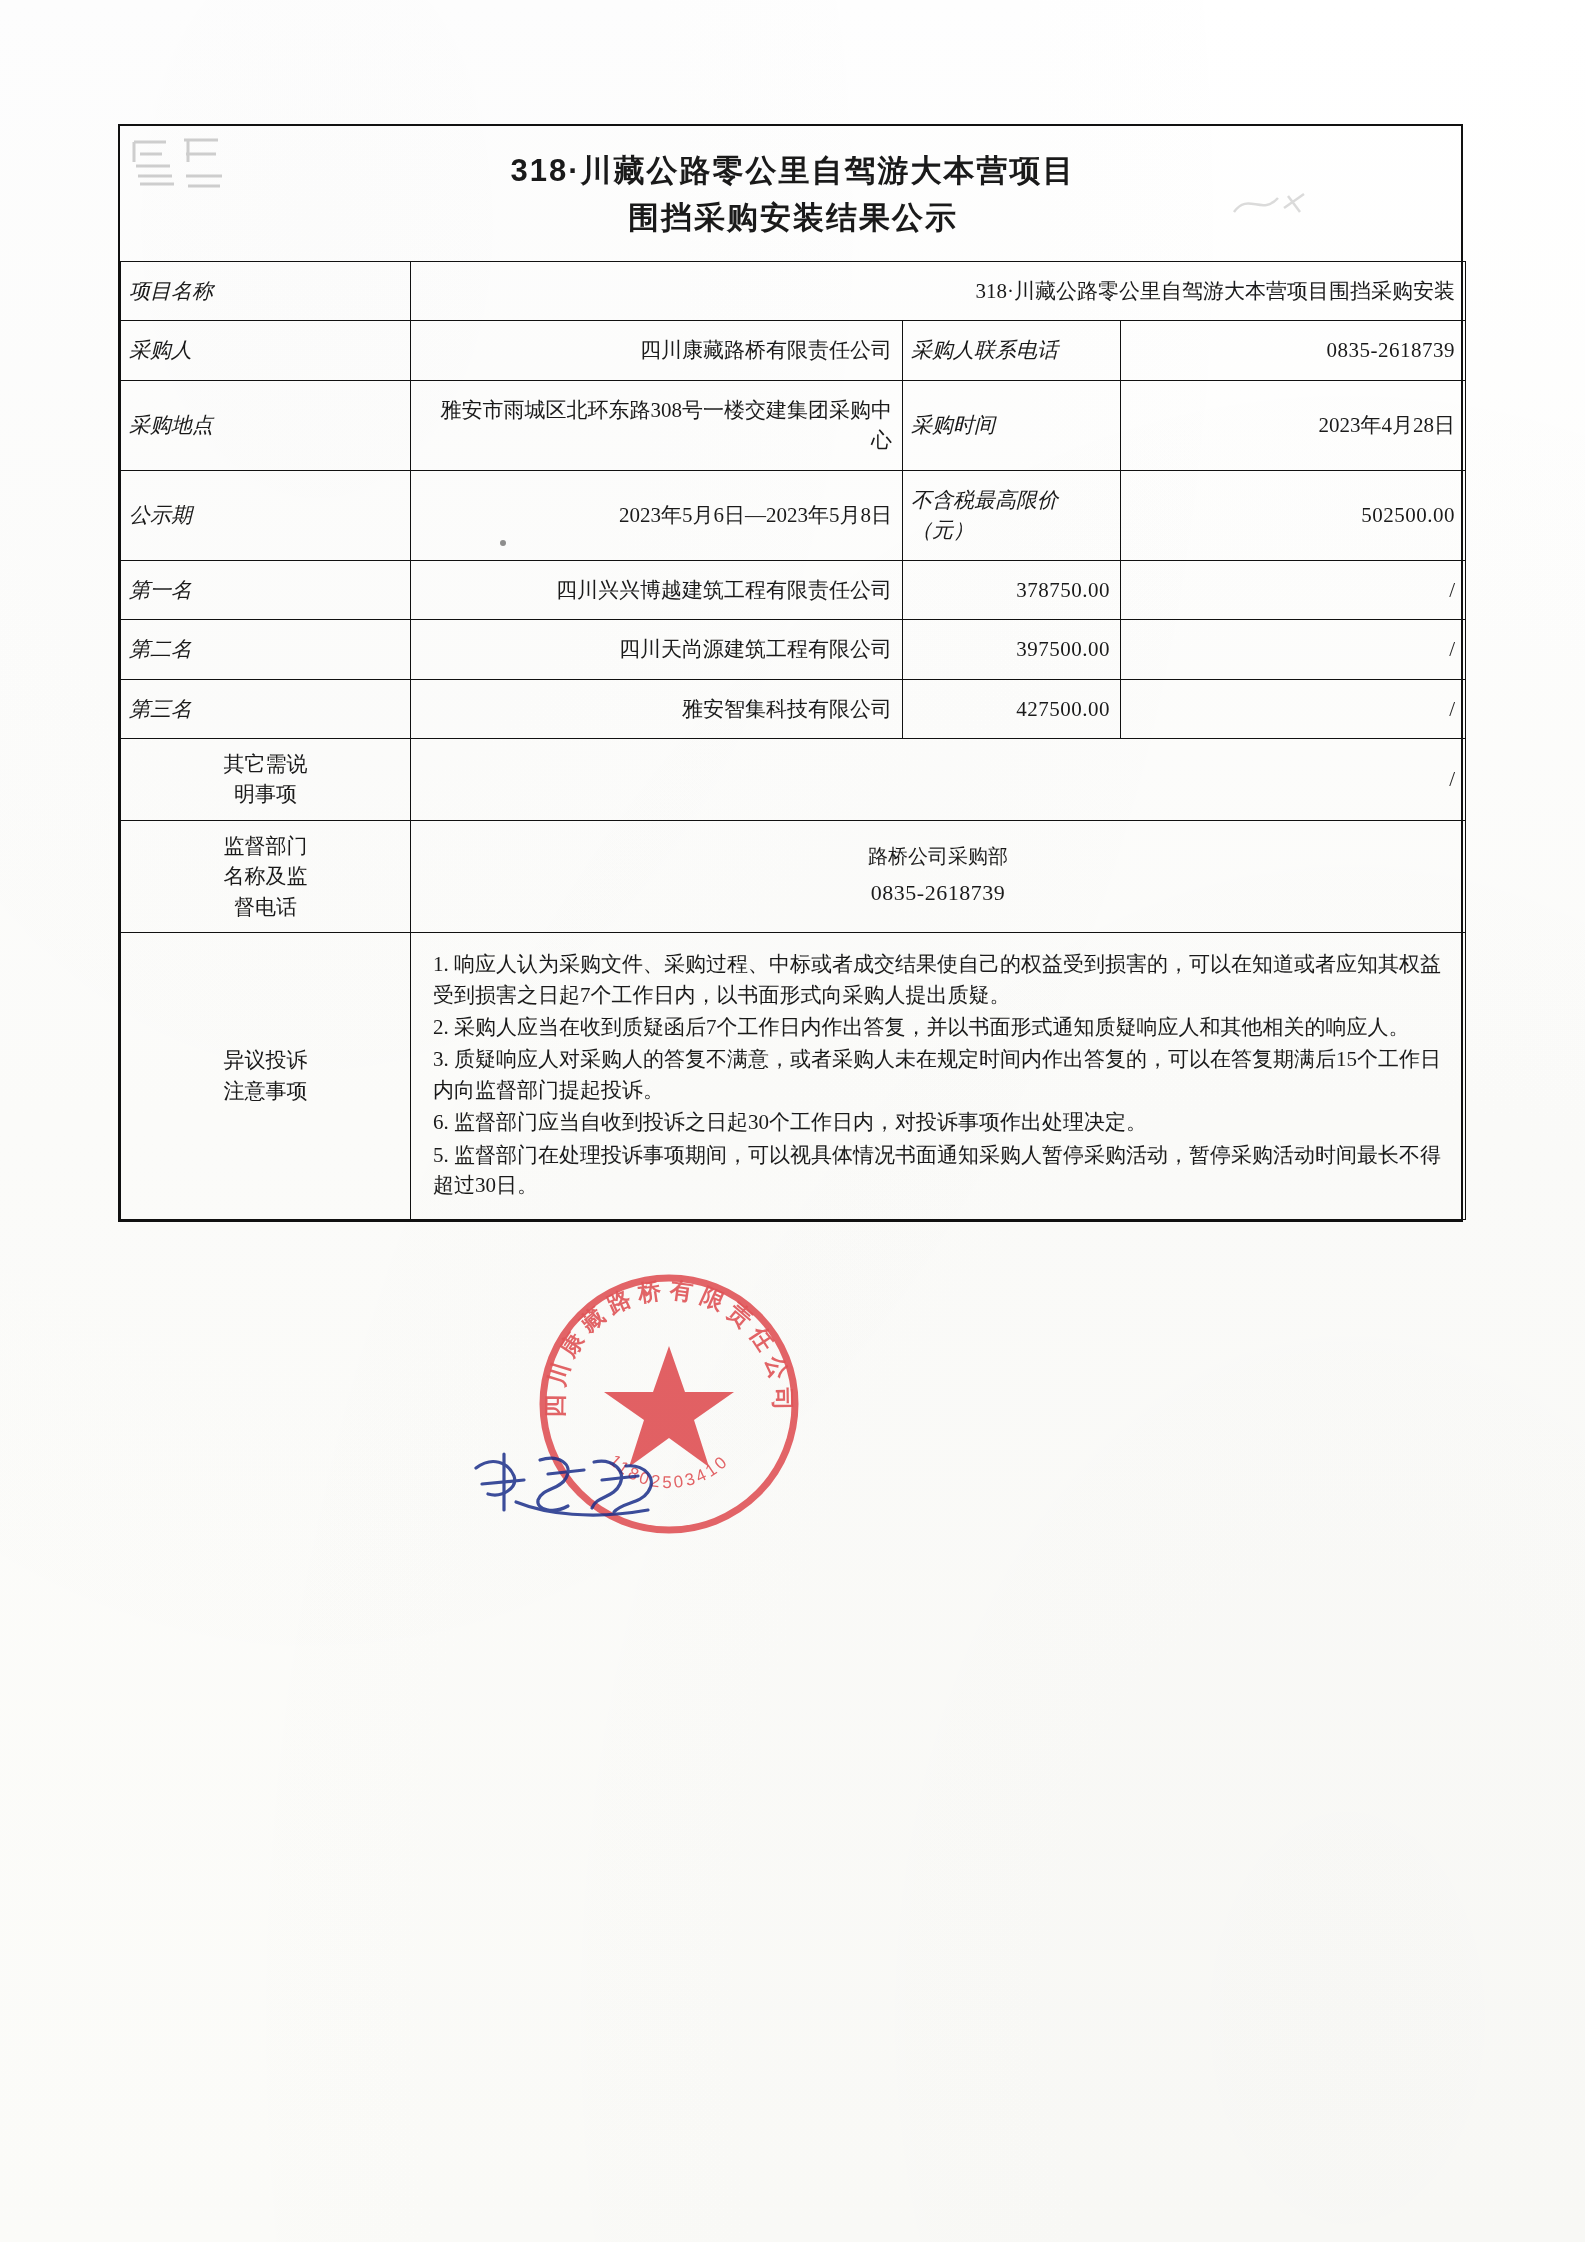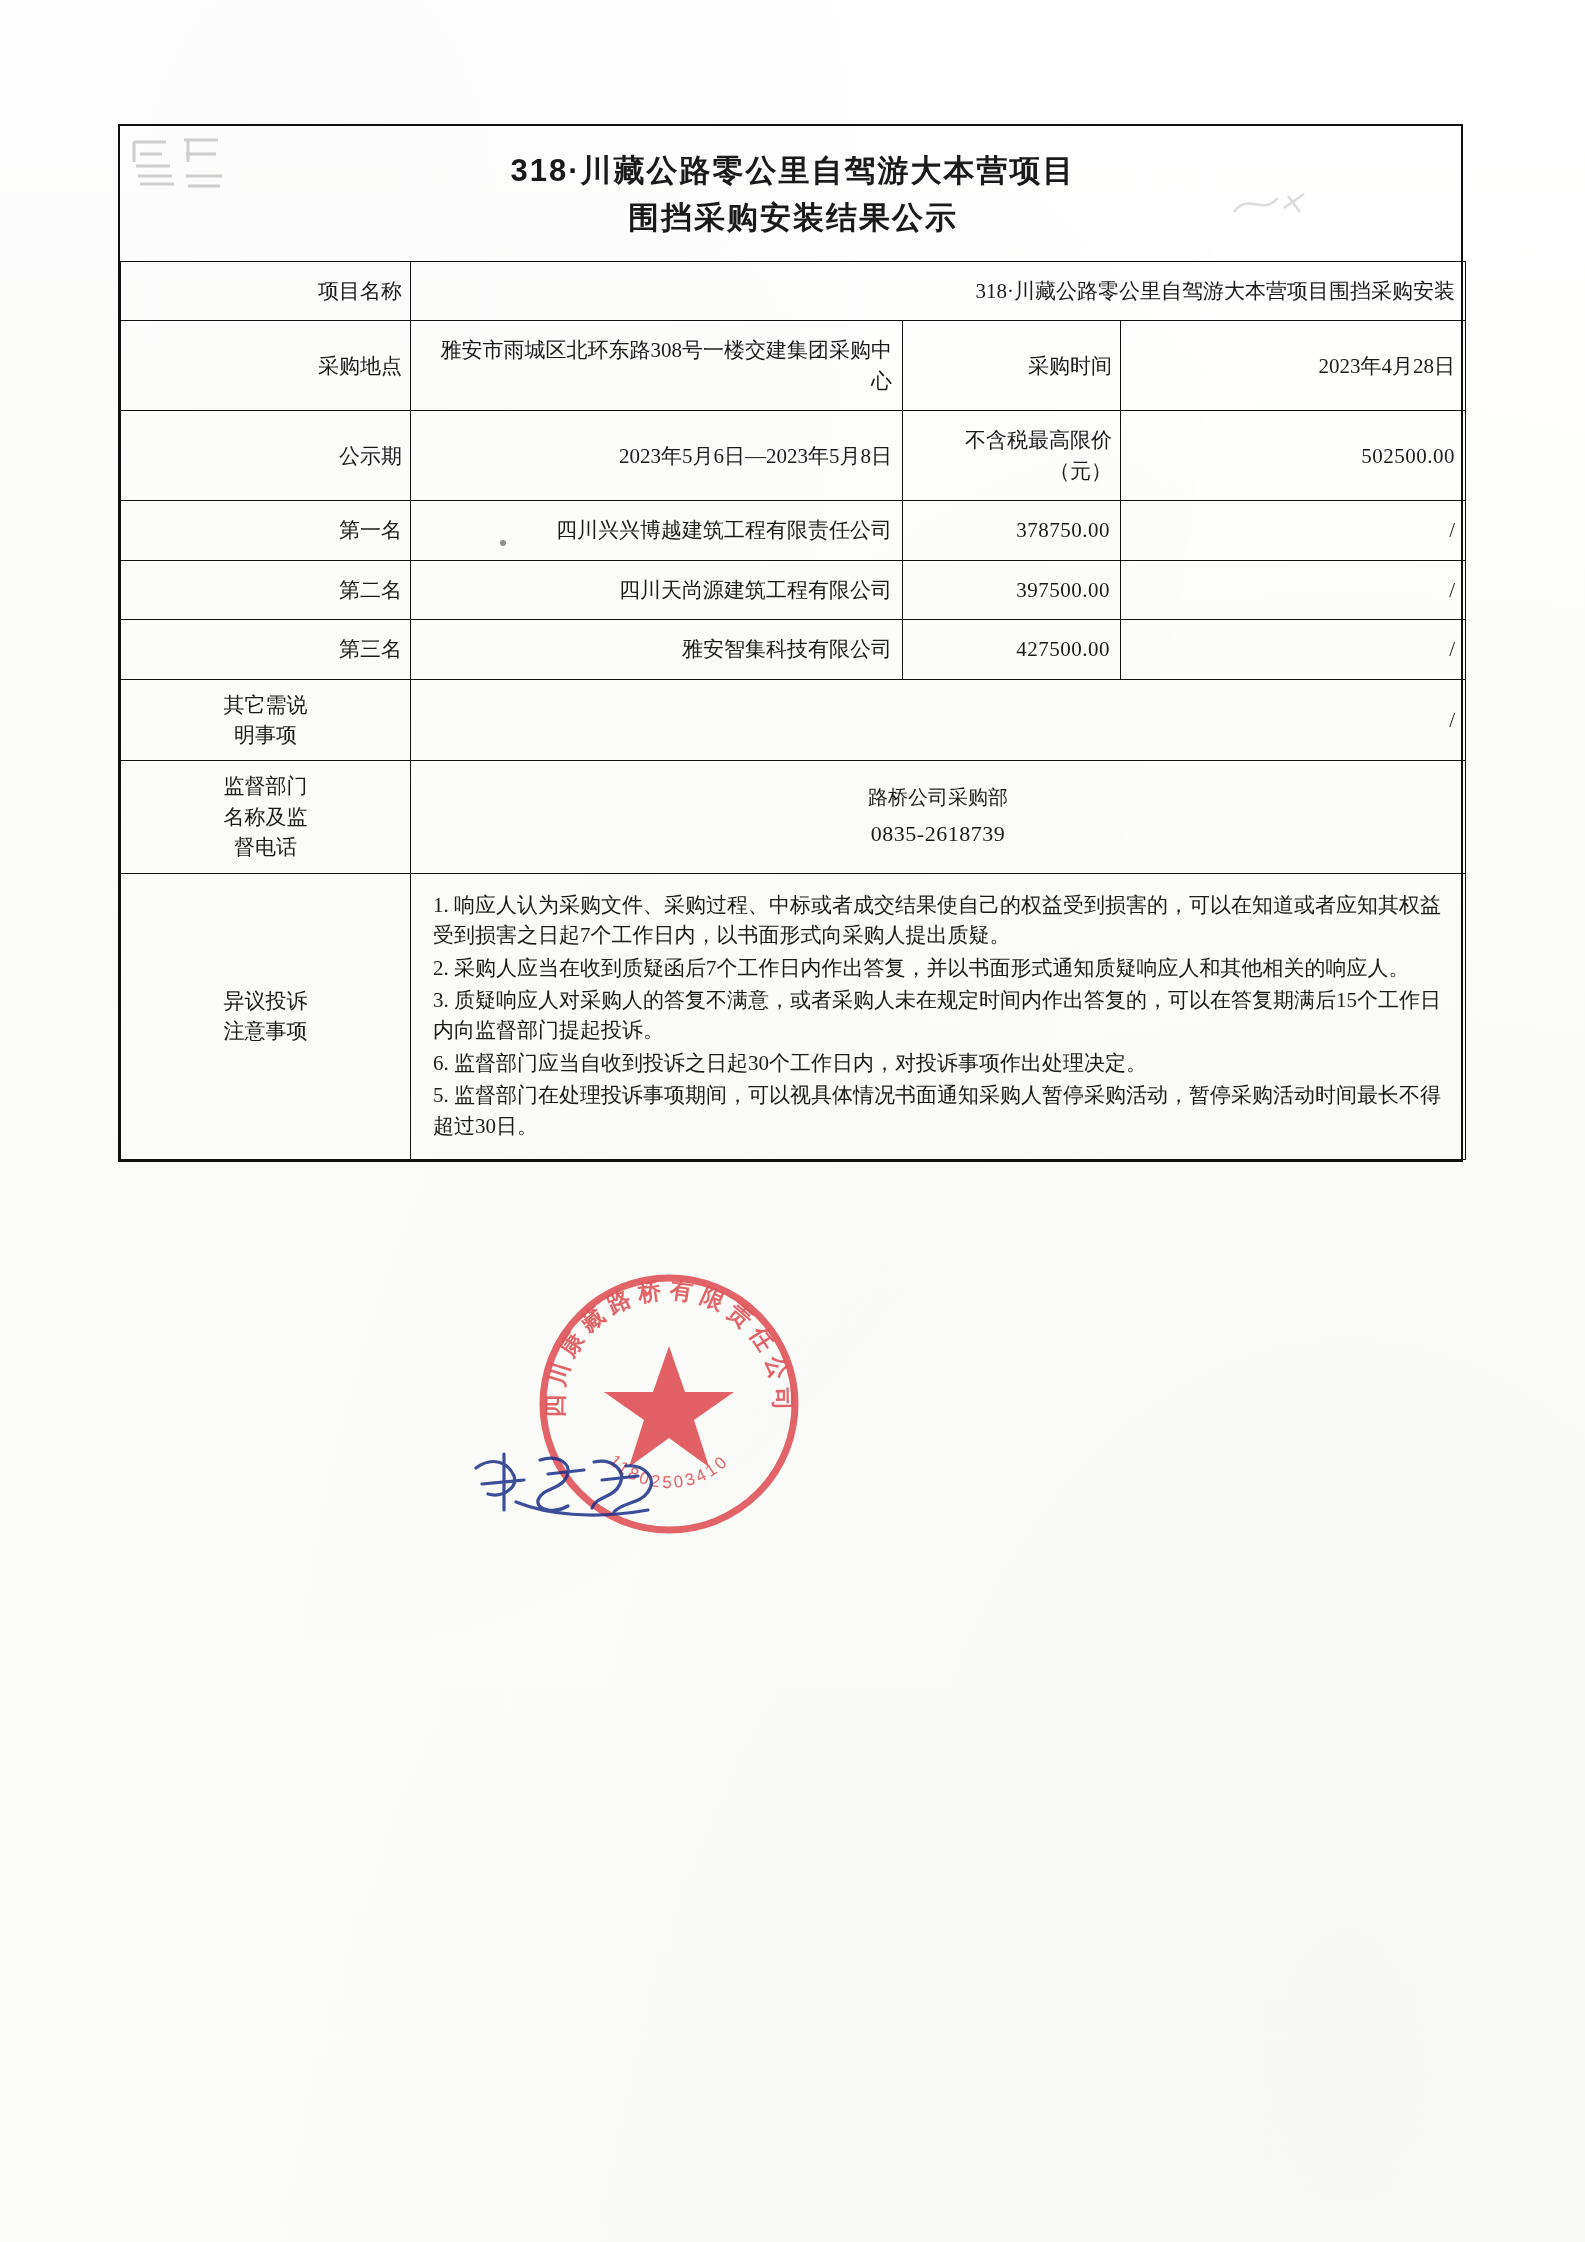--- a/index.html
+++ b/index.html
@@ -61,24 +61,25 @@
     padding: 22px 10px 20px 10px !important;
   }
   .title-line {
     font-size: 31px;
     font-weight: bold;
     letter-spacing: 2px;
     line-height: 1.5;
     font-family: "Liberation Sans", "DejaVu Sans", sans-serif;
   }
   .lbl {
-    text-align: right;
+    text-align: left;
     padding: 14px 8px !important;
     font-size: 22px;
     white-space: pre-line;
+    font-style: italic;
   }
   .val {
     text-align: right;
     padding: 14px 10px !important;
     font-size: 22px;
   }
   .num {
     font-family: "Liberation Serif", serif;
     letter-spacing: 0.5px;
   }
@@ -212,20 +213,26 @@
           <div class="title-line">318·川藏公路零公里自驾游大本营项目</div>
           <div class="title-line">围挡采购安装结果公示</div>
         </td>
       </tr>
 
       <tr>
         <td class="lbl" colspan="2">项目名称</td>
         <td class="val" colspan="4">318·川藏公路零公里自驾游大本营项目围挡采购安装</td>
       </tr>
 
+      <tr>
+        <td class="lbl" colspan="2">采购人</td>
+        <td class="val">四川康藏路桥有限责任公司</td>
+        <td class="lbl">采购人联系电话</td>
+        <td class="val num" colspan="2">0835-2618739</td>
+      </tr>
 
       <tr>
         <td class="lbl" colspan="2">采购地点</td>
         <td class="val">雅安市雨城区北环东路308号一楼交建集团采购中心</td>
         <td class="lbl">采购时间</td>
         <td class="val" colspan="2">2023年4月28日</td>
       </tr>
 
       <tr>
         <td class="lbl" colspan="2">公示期</td>

